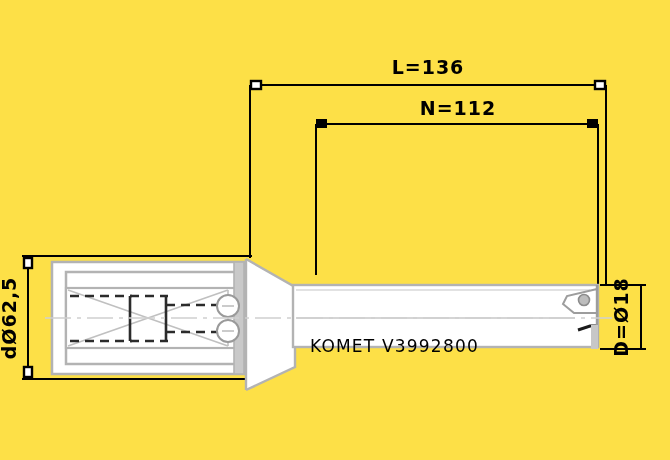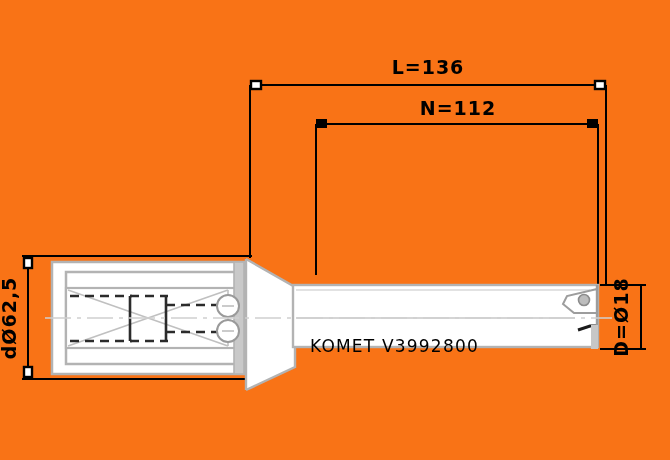--- a/index.html
+++ b/index.html
@@ -1,18 +1,18 @@
 <!DOCTYPE html>
 <html><head>
 <meta charset="utf-8">
 <style>
   html,body{margin:0;padding:0;background:#ffffff;}
   body{width:670px;height:460px;overflow:hidden;
        font-family:"DejaVu Sans", sans-serif;}
-  #stage{position:relative;width:670px;height:460px;background:#f97316;}
+  #stage{position:relative;width:670px;height:460px;background:#fde047;}
   svg{display:block;}
   .dimtext{font-family:"DejaVu Sans", sans-serif;font-size:19px;font-weight:700;
            fill:#000;letter-spacing:1px;}
   .marktext{font-family:"DejaVu Sans", sans-serif;font-size:17px;font-weight:400;
             fill:#000;letter-spacing:1.2px;}
 </style>
 </head>
 <body>
 
 <div id="stage">

